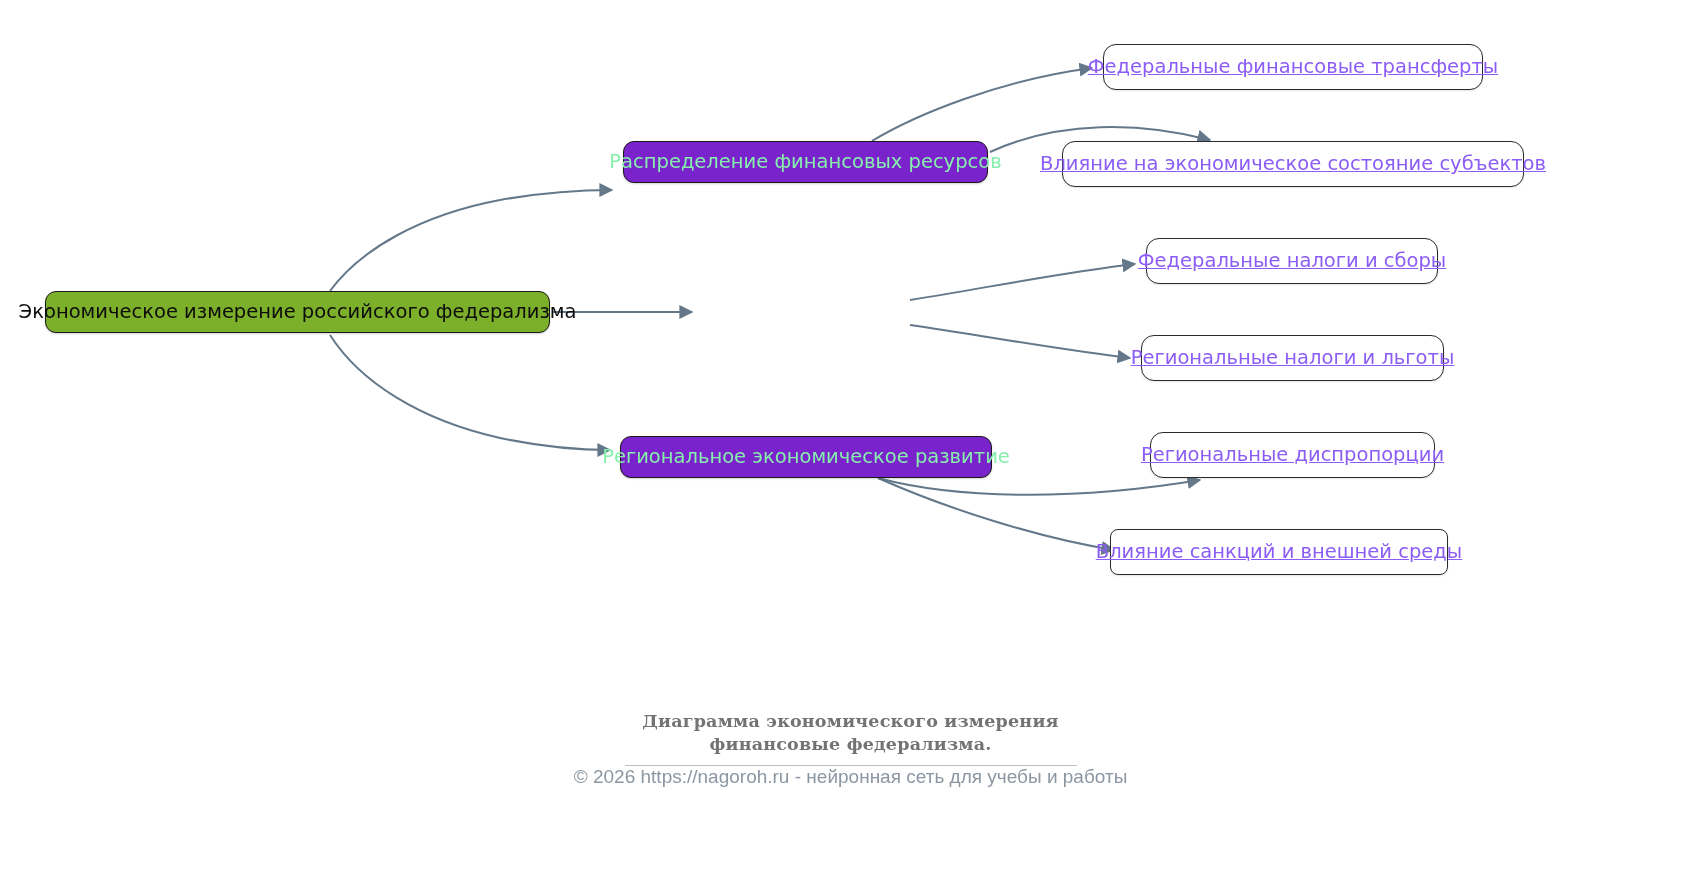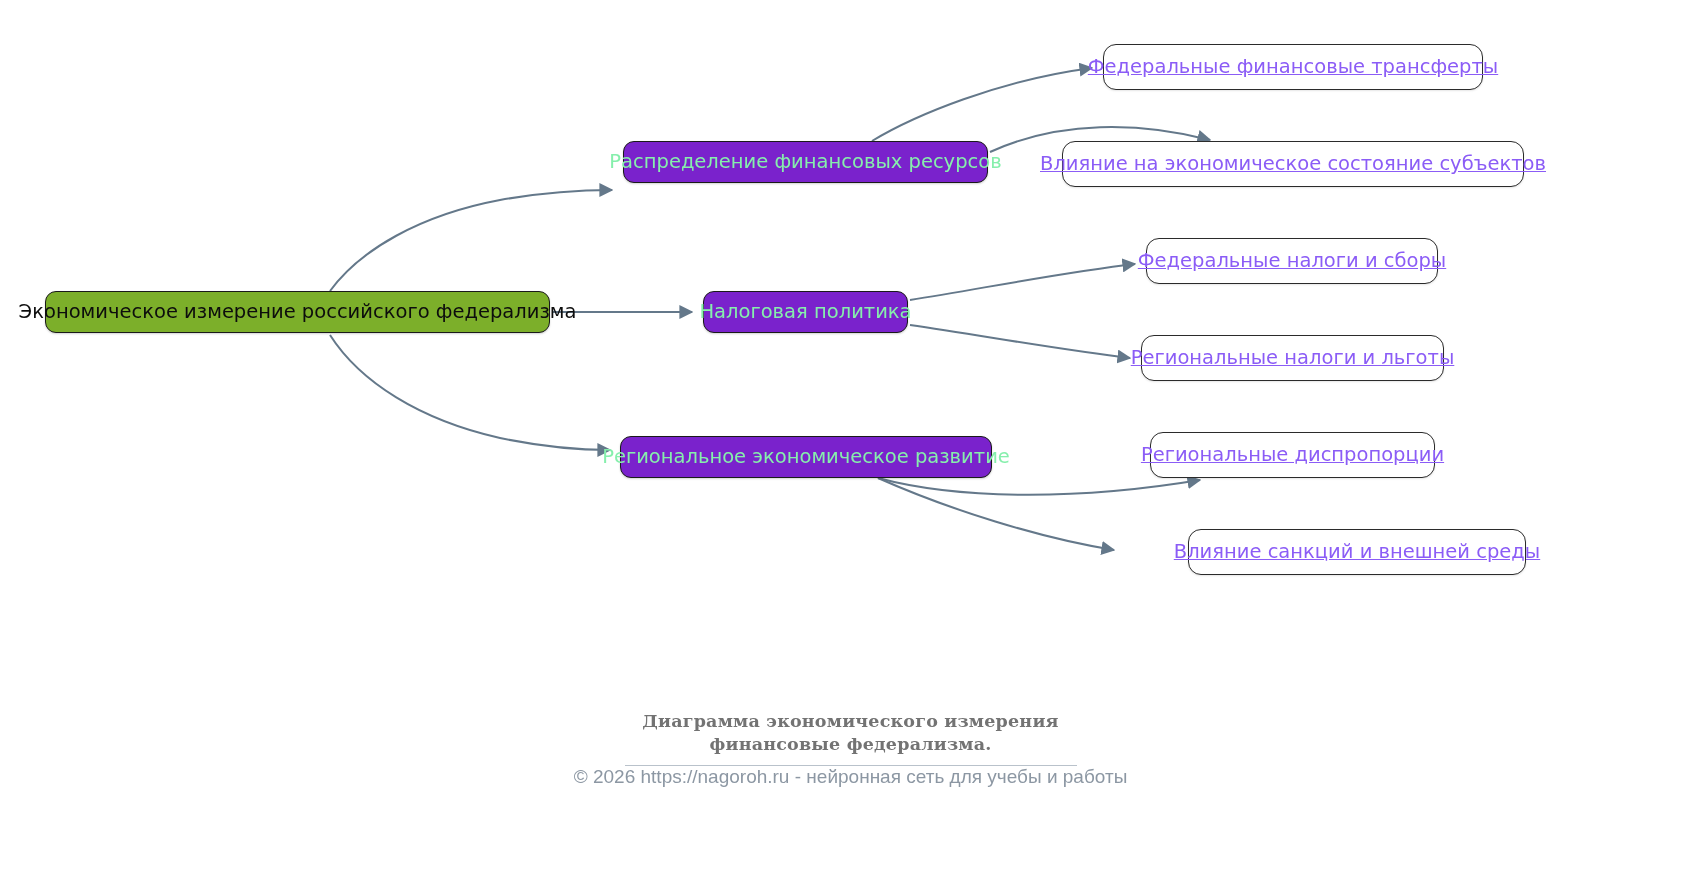--- a/index.html
+++ b/index.html
@@ -143,41 +143,38 @@
   </div>
 
   <div class="node node-leaf" style="left:1103px; top:44px; width:380px; height:46px;">
     <span>Федеральные финансовые трансферты</span>
   </div>
 
   <div class="node node-leaf" style="left:1062px; top:141px; width:462px; height:46px;">
     <span>Влияние на экономическое состояние субъектов</span>
   </div>
 
-  <div class="node node-branch" style="left:703px; top:291px; width:205px; height:42px;">
-    <span>Налоговая политика</span>
-  </div>
 
   <div class="node node-leaf" style="left:1146px; top:238px; width:292px; height:46px;">
     <span>Федеральные налоги и сборы</span>
   </div>
 
   <div class="node node-leaf" style="left:1141px; top:335px; width:303px; height:46px;">
     <span>Региональные налоги и льготы</span>
   </div>
 
   <div class="node node-branch" style="left:620px; top:436px; width:372px; height:42px;">
     <span>Региональное экономическое развитие</span>
   </div>
 
   <div class="node node-leaf" style="left:1150px; top:432px; width:285px; height:46px;">
     <span>Региональные диспропорции</span>
   </div>
 
-  <div class="node node-leaf" style="left:1188px; top:529px; width:338px; height:46px;">
+  <div class="node node-leaf" style="left:1110px; top:529px; width:338px; height:46px;border-radius:8px;">
     <span>Влияние санкций и внешней среды</span>
   </div>
 
   <div class="footer footer-caption">
     <div>Диаграмма экономического измерения</div>
     <div>финансовые федерализма.</div>
   </div>
 
   <div class="footer-rule"></div>
 

